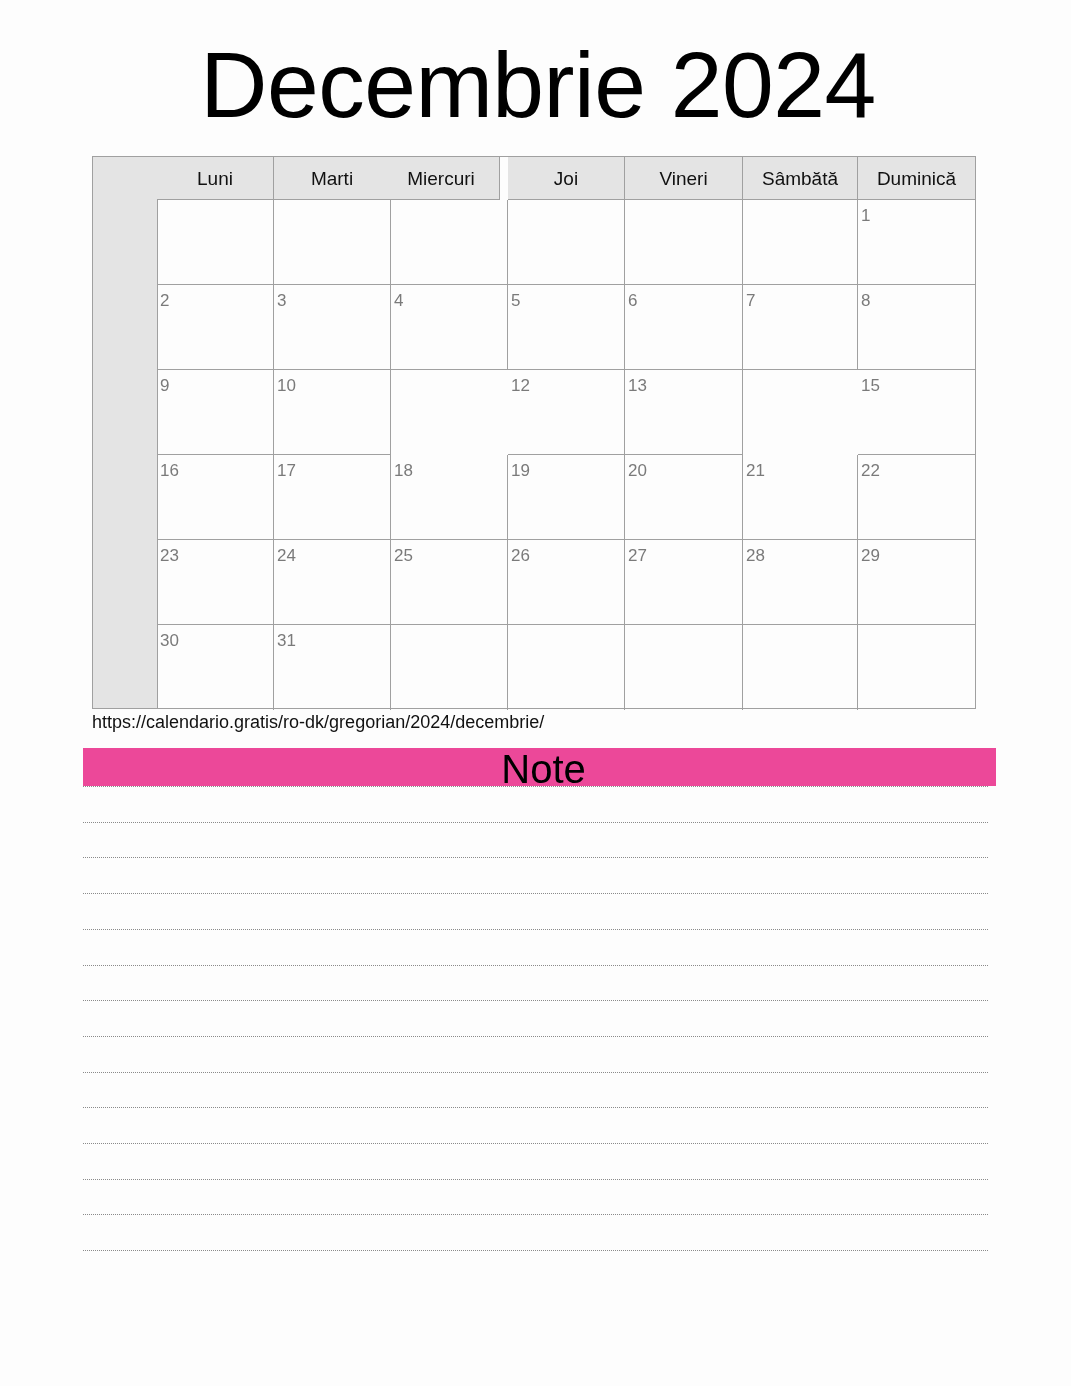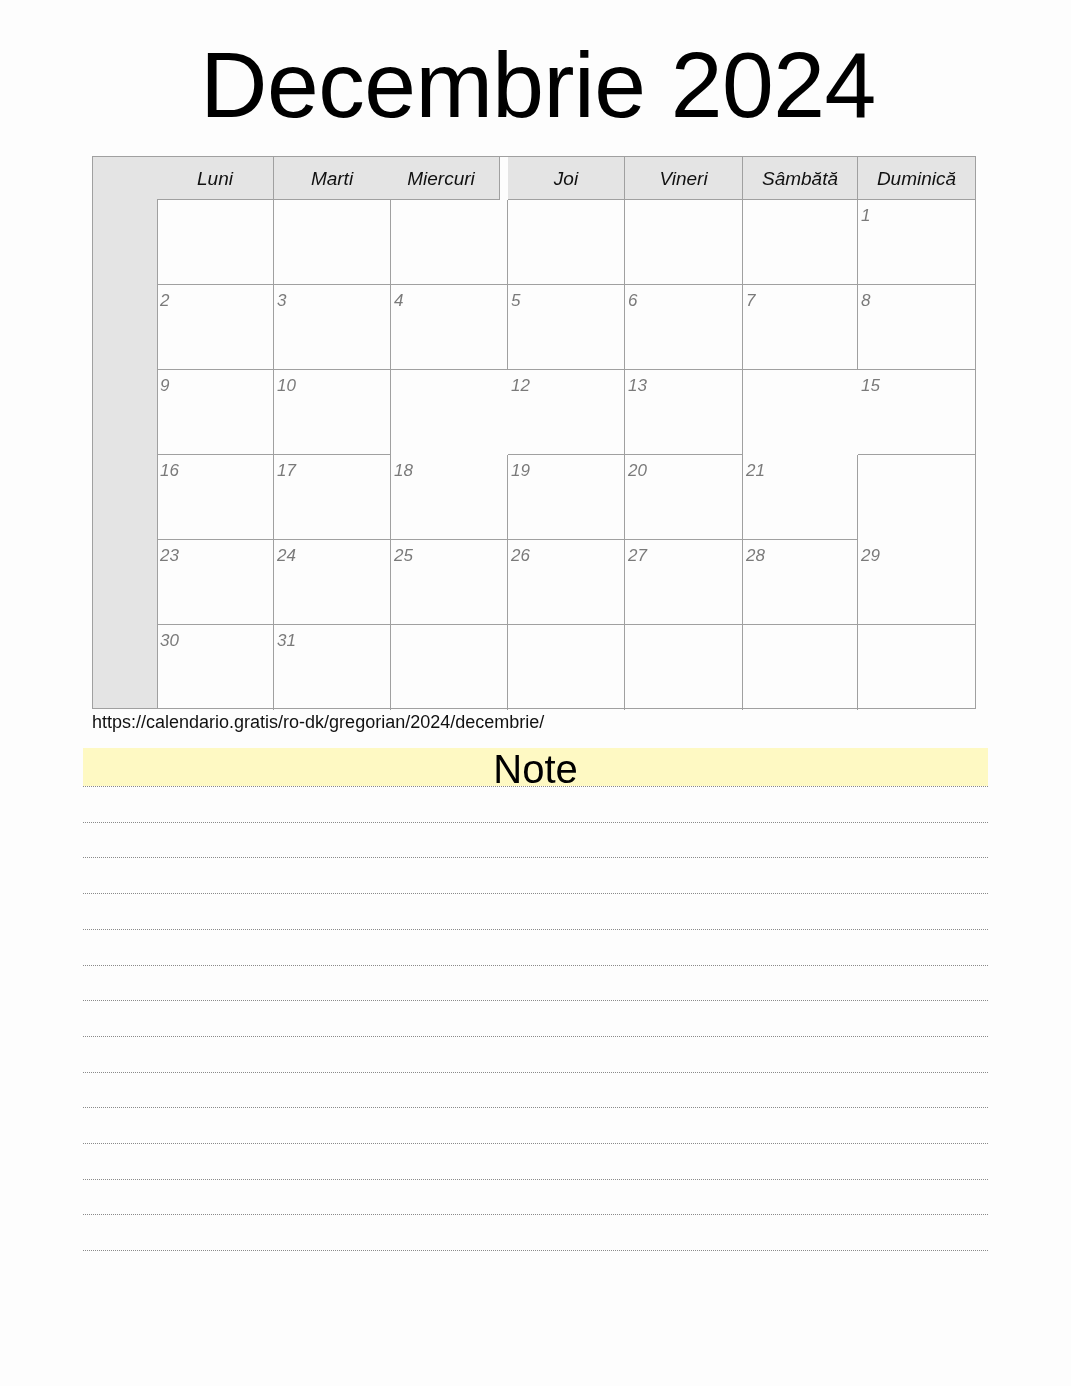--- a/index.html
+++ b/index.html
@@ -7,42 +7,42 @@
     width: 1071px; height: 1386px; background: #fdfdfd;
     position: relative; overflow: hidden;
     font-family: "Liberation Sans", sans-serif; color: #000;
   }
   .title {
     position: absolute; left: 0; top: 30px; width: 1076px;
     text-align: center; font-size: 93px; line-height: 110px; letter-spacing: -0.5px;
   }
   .cal {
     position: absolute; left: 92px; top: 156px; width: 884px; height: 553px;
-    border: 1px solid #a0a0a0; box-sizing: border-box; background: #fdfdfd; font-style: italic;
+    border: 1px solid #a0a0a0; box-sizing: border-box; background: #fdfdfd;
   }
   .side {
     position: absolute; left: 0; top: 0; width: 65px; height: 100%;
     background: #e4e4e4; border-right: 1px solid #a0a0a0; box-sizing: border-box;
   }
   .hdr {
     position: absolute; top: 0; height: 43px; background: #e4e4e4;
     border-bottom: 1px solid #a0a0a0; border-right: 1px solid #a0a0a0;
     box-sizing: border-box; text-align: center; font-size: 19px; line-height: 43px; color: #111;
   }
   .cell {
     position: absolute; height: 85px; border-bottom: 1px solid #a0a0a0;
     border-right: 1px solid #a0a0a0; box-sizing: border-box;
   }
   .num { position: absolute; left: 3px; top: 6px; font-size: 17px; color: #7a7a7a; }
   .url {
     position: absolute; left: 92px; top: 712px; font-size: 18px; color: #111;
   }
   .notes-hdr {
     position: absolute; left: 83px; top: 748px; width: 905px; height: 38px;
-    background: #fef9c3; text-align: center; font-size: 40px; line-height: 42px; color: #000;
+    background: #ec4899; text-align: center; font-size: 40px; line-height: 42px; color: #000; padding-left: 8px;
   }
   .line {
     position: absolute; left: 83px; width: 905px; height: 0;
     border-top: 1px dotted #8a8a8a;
   }
 </style>
 </head>
 <body>
 
 <div class="title">Decembrie 2024</div>
@@ -123,20 +123,23 @@
       <span class="num">18</span>
     </div>
     <div class="cell" style="left: 415px; top: 298px; width: 117px; height: 85px;">
       <span class="num">19</span>
     </div>
     <div class="cell" style="left: 532px; top: 298px; width: 118px; height: 85px;">
       <span class="num">20</span>
     </div>
     <div class="cell" style="left: 650px; top: 298px; width: 115px; height: 85px;">
       <span class="num">21</span>
+    </div>
+    <div class="cell" style="left: 765px; top: 298px; width: 118px; height: 85px; border-right: none;">
+      <span class="num">22</span>
     </div>
     <div class="cell" style="left: 64px; top: 383px; width: 117px; height: 85px;">
       <span class="num">23</span>
     </div>
     <div class="cell" style="left: 181px; top: 383px; width: 117px; height: 85px;">
       <span class="num">24</span>
     </div>
     <div class="cell" style="left: 298px; top: 383px; width: 117px; height: 85px;">
       <span class="num">25</span>
     </div>

